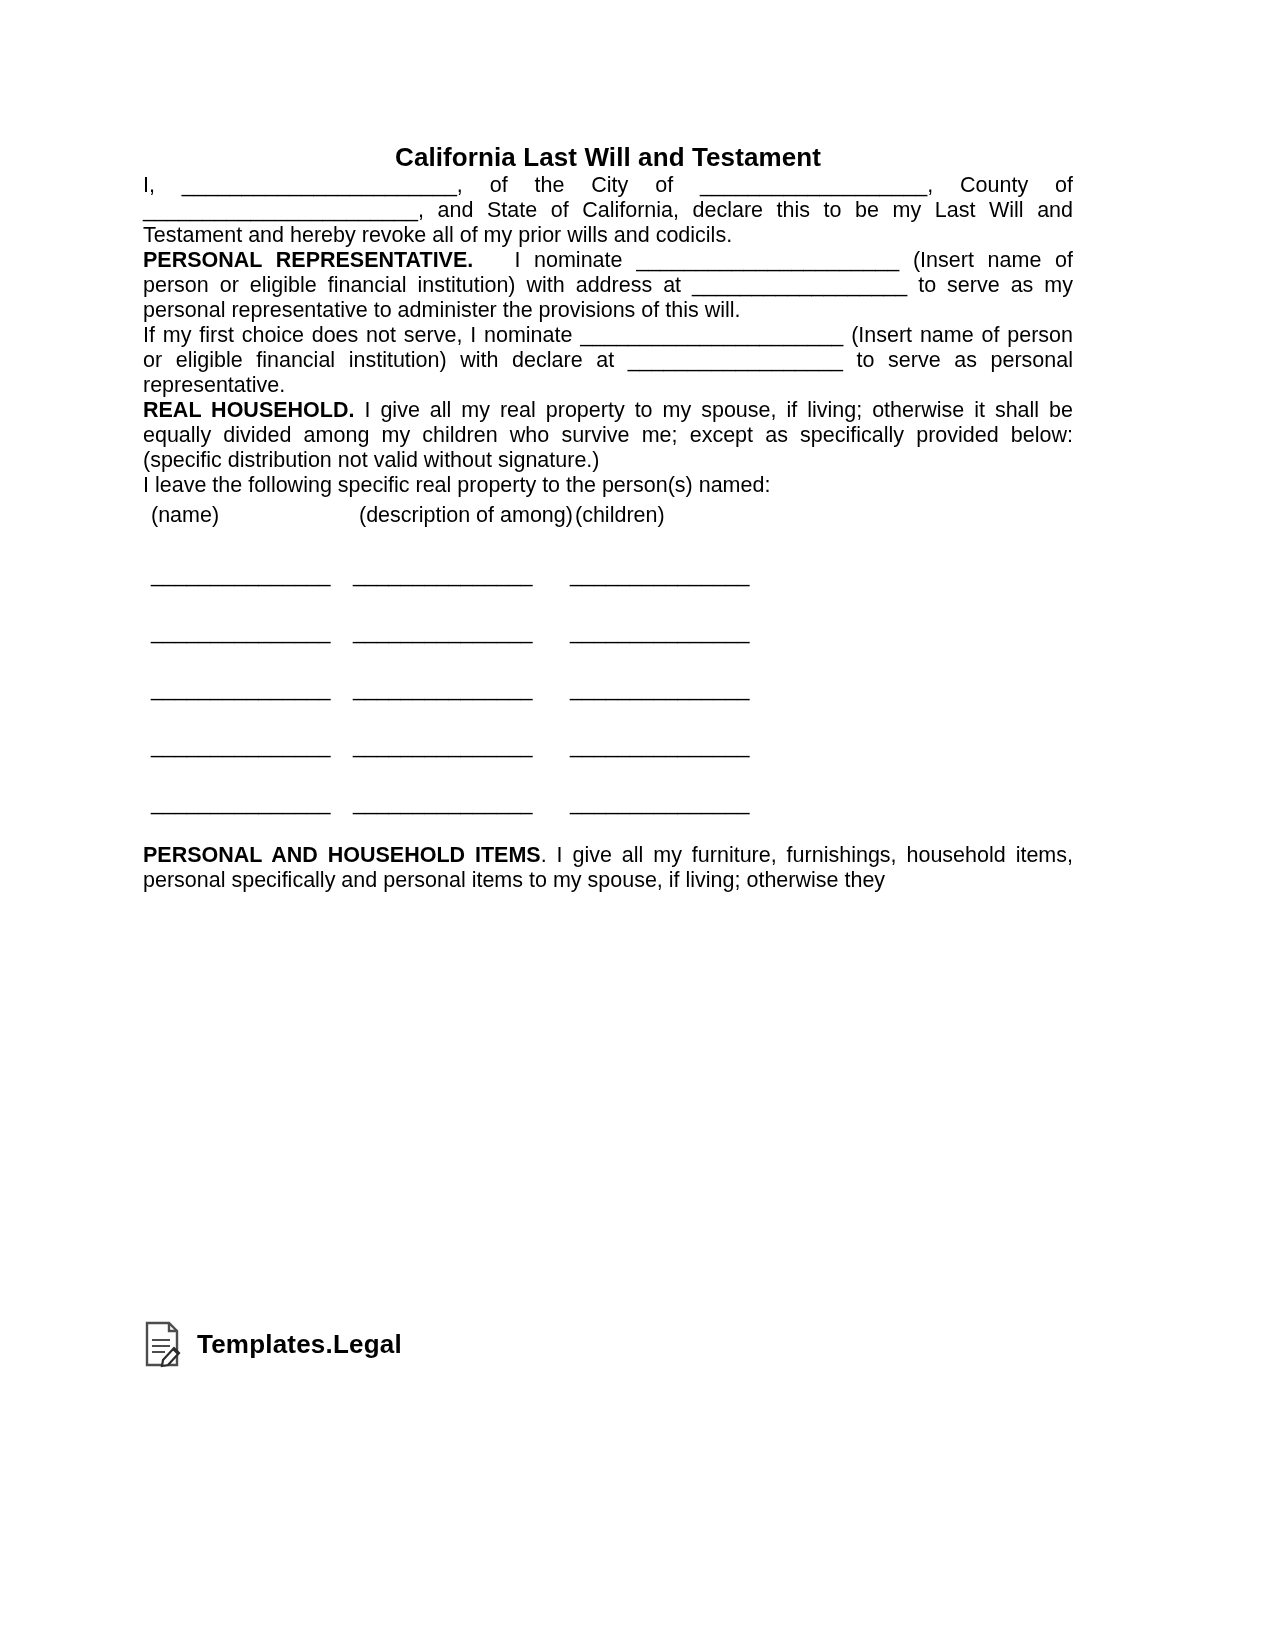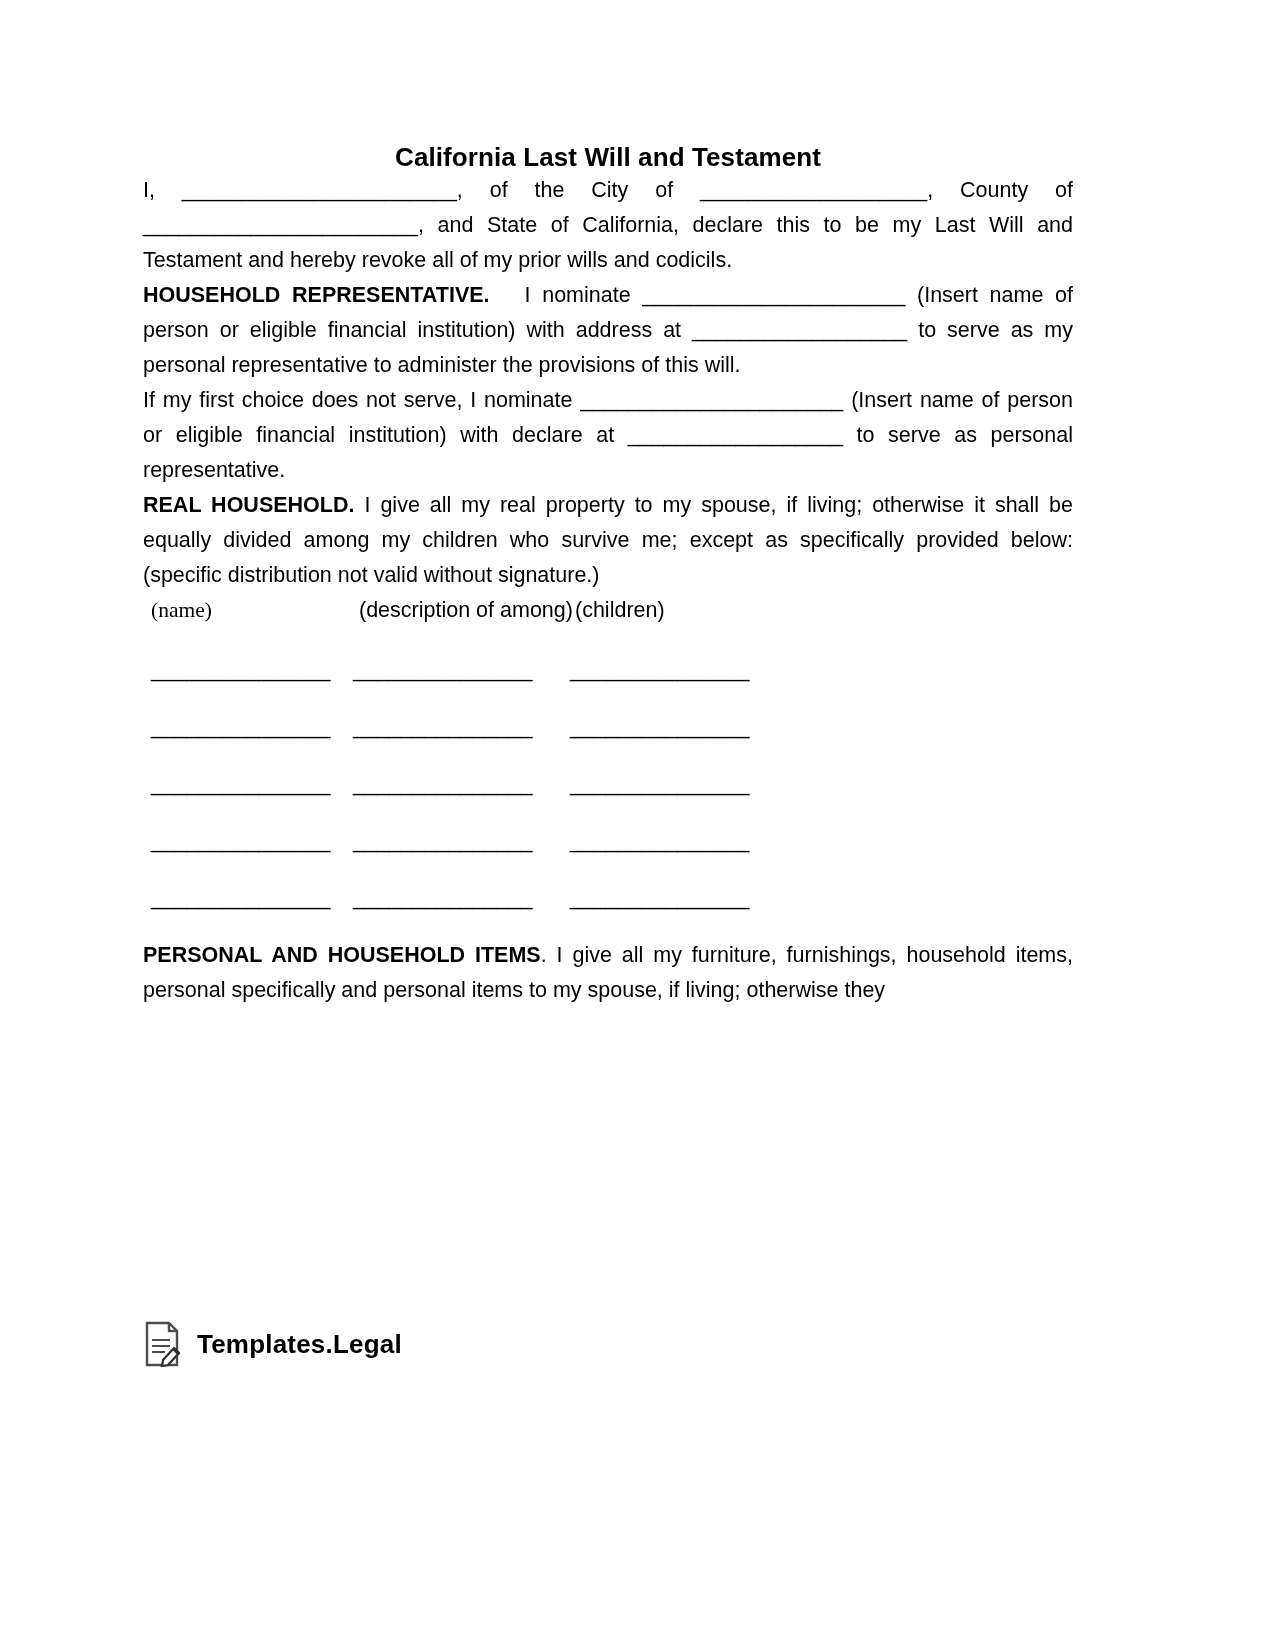--- a/index.html
+++ b/index.html
@@ -29,21 +29,21 @@
   .doc-title {
     text-align: center;
     font-size: 26px;
     font-weight: bold;
     letter-spacing: 0.1px;
     margin-top: 142px;
     margin-bottom: 0;
   }
   p.body-par {
     font-size: 21.5px;
-    line-height: 35px;
+    line-height: 25px;
     text-align: justify;
     margin: 0;
   }
   .blk-1 { margin-top: 78px; }
   .blk-2 { margin-top: 76px; }
   .blk-3 { margin-top: 32px; }
   .blk-4 { margin-top: 76px; }
   .blk-5 { margin-top: 33px; }
   .blk-6 { margin-top: 38px; }
   .blk-7 { margin-top: 76px; }
@@ -54,21 +54,21 @@
     margin-top: 0;
     font-size: 21.5px;
     line-height: 35px;
   }
   .hdr-row {
     display: block;
     position: relative;
     height: 36px;
     margin-left: 8px;
   }
-  .hdr-name { position: absolute; left: 0; top: 0; font-family: Liberation Serif, serif; }
+  .hdr-name { position: absolute; left: 0; top: 0; }
   .hdr-desc { position: absolute; left: 208px; top: 0; }
   .hdr-sig  { position: absolute; left: 424px; top: 0; }
 
   .line-row {
     position: relative;
     height: 57px;
   }
   .line-row .ln {
     position: absolute;
     top: 0;
@@ -105,26 +105,27 @@
 <body>
 
 <div class="page">
 
   <div class="content">
 
     <div class="doc-title">California Last Will and Testament</div>
 
     <p class="body-par blk-1">I, _______________________, of the City of ___________________, County of _______________________, and State of California, declare this to be my Last Will and Testament and hereby revoke all of my prior wills and codicils.</p>
 
-    <p class="body-par blk-2"><b class="lead">HOUSEHOLD  REPRESENTATIVE.</b>&nbsp;&nbsp;&nbsp;<span>I nominate ______________________ (Insert name of person or eligible financial institution) with address at __________________ to serve as my personal representative to administer the provisions of this will.</span></p>
+    <p class="body-par blk-2"><b class="lead">PERSONAL  REPRESENTATIVE.</b>&nbsp;&nbsp;&nbsp;<span>I nominate ______________________ (Insert name of person or eligible financial institution) with address at __________________ to serve as my personal representative to administer the provisions of this will.</span></p>
 
     <p class="body-par blk-3">If my first choice does not serve, I nominate ______________________ (Insert name of person or eligible financial institution) with declare at __________________ to serve as personal representative.</p>
 
     <p class="body-par blk-4"><b class="lead">REAL HOUSEHOLD.</b> <span>I give all my real property to my spouse, if living; otherwise it shall be equally divided among my children who survive me; except as specifically provided below: (specific distribution not valid without signature.)</span></p>
 
+    <p class="body-par blk-5">I leave the following specific real property to the person(s) named:</p>
 
     <div class="table-like blk-6">
       <div class="hdr-row">
         <span class="hdr-name">(name)</span>
         <span class="hdr-desc">(description of among)</span>
         <span class="hdr-sig">(children)</span>
       </div>
 
       <div class="rows-wrap">
         <div class="line-row">

